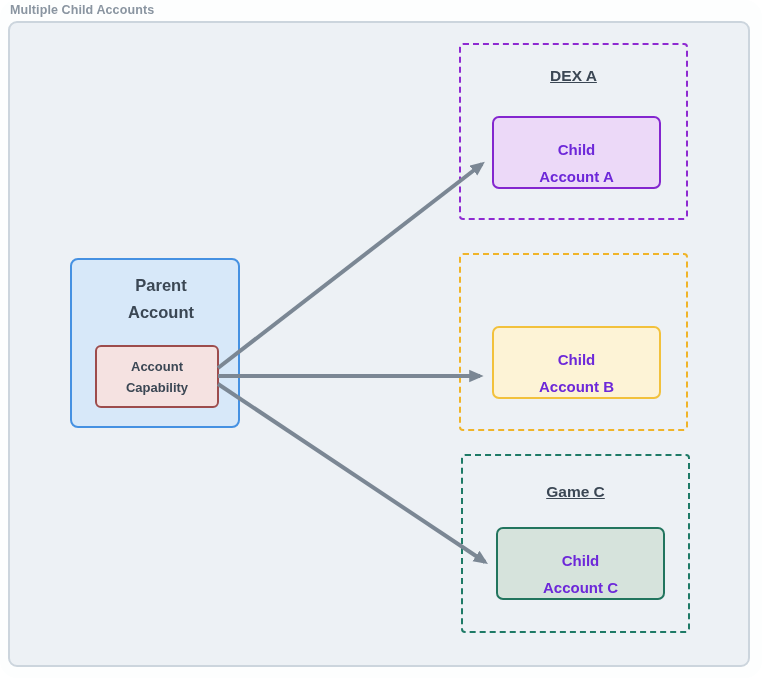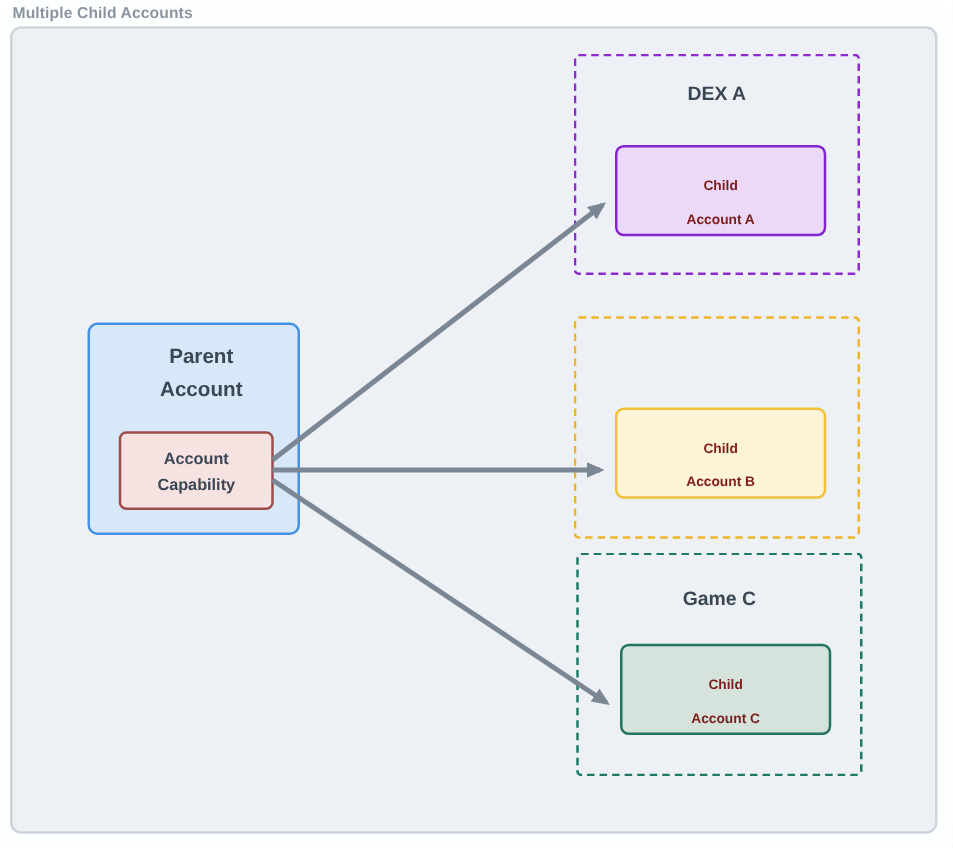--- a/index.html
+++ b/index.html
@@ -88,53 +88,54 @@
     position: absolute;
     width: 229px;
     border: 2px dashed var(--dash, #888);
     border-radius: 4px;
     background: transparent;
     box-sizing: border-box;
     z-index: 2;
   }
   .group-a { left: 459px; top: 43px;  height: 177px; }
   .group-b { left: 459px; top: 253px; height: 178px; }
-  .group-c { left: 461px; top: 442px; height: 179px; }
+  .group-c { left: 461px; top: 454px; height: 179px; }
   .app-label {
     position: absolute;
     left: 0;
     right: 0;
     top: 22px;
     text-align: center;
     font-size: 15.5px;
     font-weight: 600;
     color: #3b4754;
+    text-decoration: underline;
   }
   .group-c .app-label { top: 27px; }
   .child-box {
     position: absolute;
     left: 31px;
     top: 71px;
     width: 169px;
     height: 73px;
     background: var(--fill, #fff);
     border: 2px solid var(--border, #444);
     border-radius: 7px;
     box-sizing: border-box;
     display: flex;
     align-items: center;
     justify-content: center;
   }
   .group-c .child-box { left: 33px; }
   .child-label {
     text-align: center;
-    font-size: 11px;
+    font-size: 15px;
     font-weight: 600;
     line-height: 27px;
-    color: #7f1d1d;
+    color: #6d28d9;
     white-space: pre-line;
     margin-top: 20px;
   }
   
   .arrow-layer {
     position: absolute;
     left: 0;
     top: 0;
     width: 762px;
     height: 678px;

